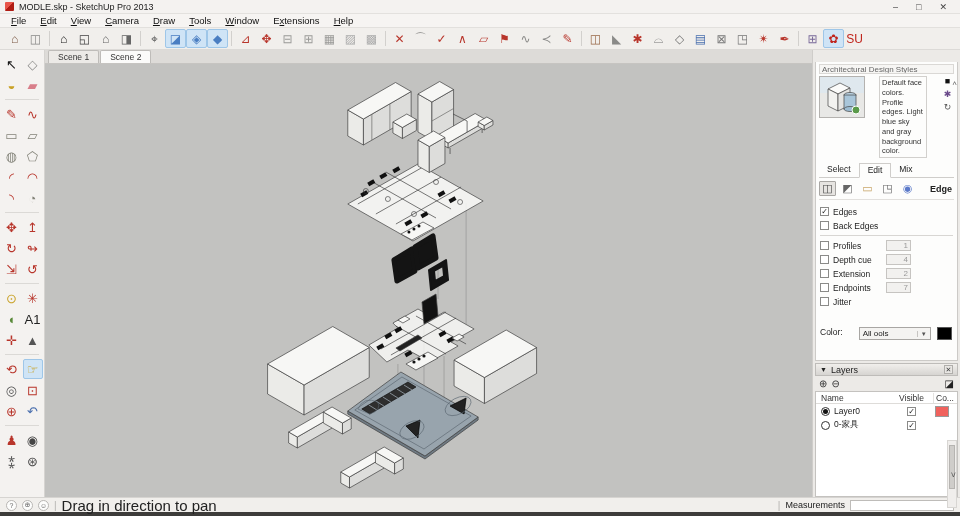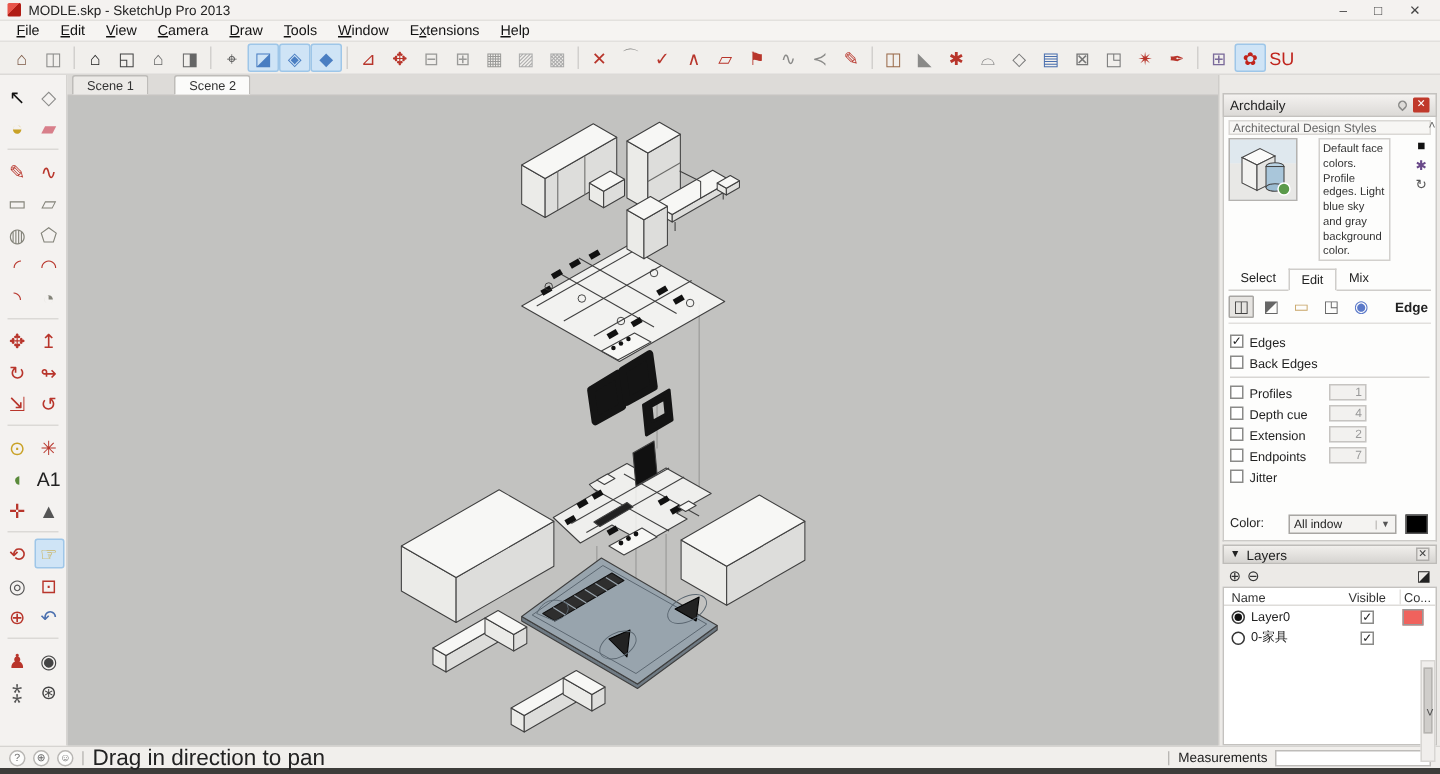--- a/index.html
+++ b/index.html
@@ -28,21 +28,21 @@
 
   
   .palette{width:45px;background:#f4f2f0;border-right:1px solid #d6d4d1;padding:4px 1px;display:flex;flex-direction:column;gap:2px}
   .lp-grid{display:grid;grid-template-columns:20px 20px;gap:1px;justify-content:center}
   .lp-btn{width:20px;height:20px;display:flex;align-items:center;justify-content:center;font-size:13px;border:1px solid transparent;border-radius:2px}
   .lp-btn.active{background:#cfe4f6;border-color:#9ec6e8}
   .lp-sep{height:1px;background:#dbd9d6;margin:2px 4px}
 
   
   .main{flex:1;display:flex;flex-direction:column;min-width:0}
-  .scenetabs{height:14px;background:#dddbd8;display:flex;align-items:flex-end;padding-left:3px;gap:17px;border-bottom:1px solid #c6c4c1}
+  .scenetabs{height:14px;background:#dddbd8;display:flex;align-items:flex-end;padding-left:3px;gap:1px;border-bottom:1px solid #c6c4c1}
   .scene-tab{font-size:8.5px;padding:1px 9px 1px;background:#eceae7;border:1px solid #bebcb9;border-bottom:none;border-radius:2px 2px 0 0;color:#333}
   .scene-tab.active{background:#fbfbfa}
   .canvas{flex:1;position:relative;background:#c2c2c0;overflow:hidden}
   .canvas svg{position:absolute;inset:0;width:100%;height:100%}
 
   
   .tray{width:148px;background:#eceae7;border-left:1px solid #cfcdca;display:flex;flex-direction:column;padding:12px 2px 0 2px;position:relative}
   .tray-header{height:16px;background:linear-gradient(#f4f2f0,#dcdad7);border:1px solid #c4c2bf;display:flex;align-items:center;gap:4px;padding:0 4px;font-size:9px}
   .pin{width:6px;height:6px;border:1px solid #8a8a88;background:#dddbd8;border-radius:50% 50% 50% 0;transform:rotate(-45deg);margin-left:auto}
   .close-box{width:11px;height:10px;background:#c0392b;color:#fff;font-size:7px;line-height:10px;text-align:center;border-radius:1px}
@@ -387,25 +387,20 @@
             <polygon points="296.7,359 305.4,354 305.4,365 296.7,370" fill="#dddddb"></polygon>
             <polygon points="277.6,348 286.3,343 305.4,354 296.7,359" fill="#f7f7f5"></polygon>
           </g>
           <use href="#lbeam" transform="translate(52,40)"></use>
         </g>
       </svg>
     </div>
   </div>
 
   <div class="tray">
-    <div class="tray-header">
-      <span>Archdaily</span>
-      <span class="pin"></span>
-      <span class="close-box">✕</span>
-    </div>
     <span class="scroll-up">˄</span>
 
     <div class="styles-panel">
       <div class="style-titlerow">Architectural Design Styles</div>
       <div class="style-row">
         <div class="style-thumb">
           <svg viewBox="0 0 44 40" width="44" height="40">
             <rect width="44" height="16" fill="#dfe8ee"></rect>
               <rect y="16" width="44" height="24" fill="#e8e8e6"></rect>
             <polygon points="8,12 20,6 30,11 18,17" fill="#fbfbfa" stroke="#444" stroke-width="0.7"></polygon>
@@ -468,21 +463,21 @@
             <span class="chk-val">7</span>
           </div>
           <div class="chk-row">
             <span class="chk-box"></span>
             <span class="chk-label">Jitter</span>
           </div>
         </div>
       <div class="color-row">
         <span class="color-label">Color:</span>
         <span class="color-dd">
-          <span>All indow</span>
+          <span>All ools</span>
           <span class="dd-arrow">▼</span>
         </span>
         <span class="color-swatch" style="background: rgb(0, 0, 0);"></span>
       </div>
     </div>
 
     <div class="layers-block">
       <div class="layers-header">
         <span style="font-size:7px">▼</span>
         <span>Layers</span>

